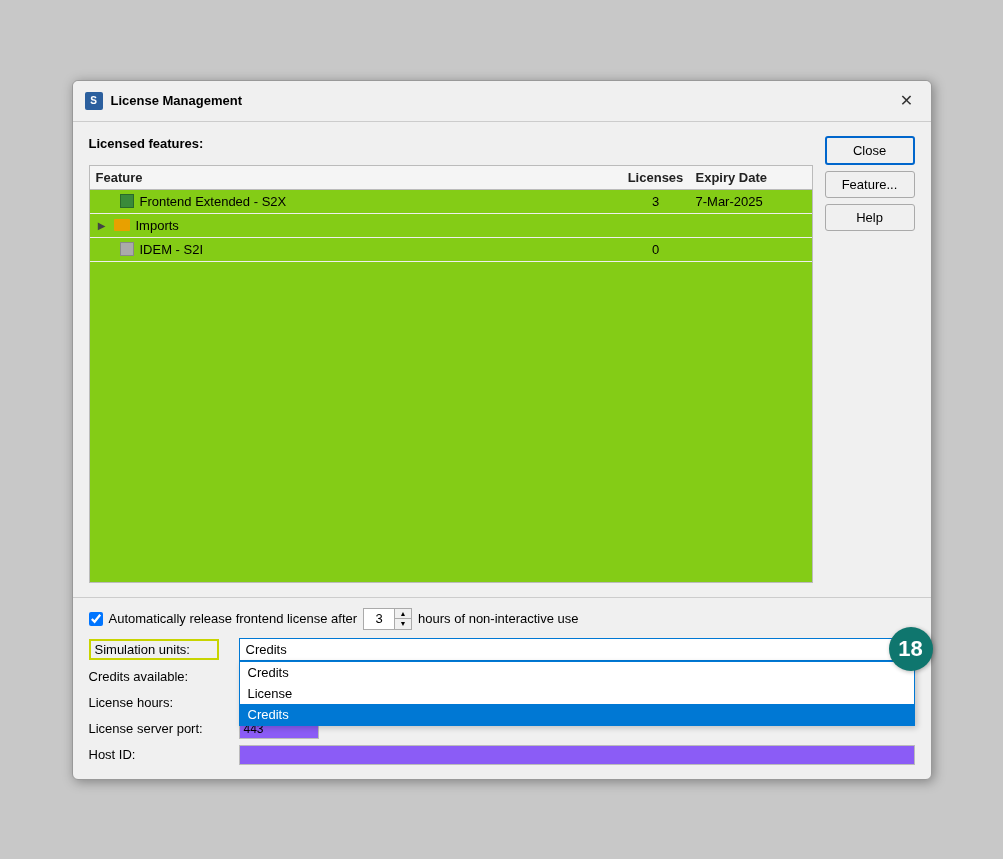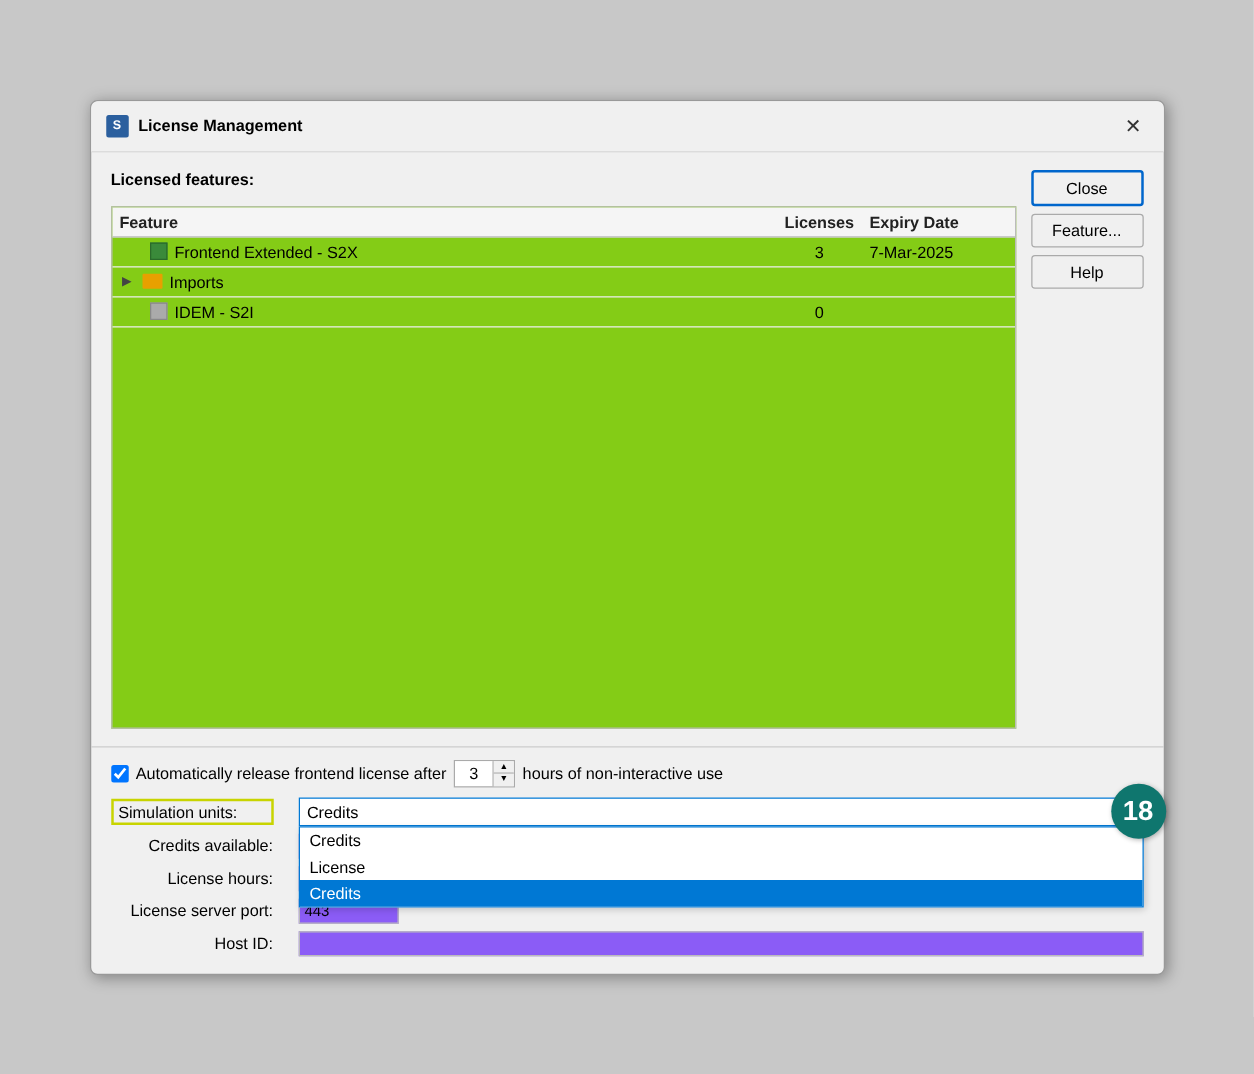--- a/index.html
+++ b/index.html
@@ -217,21 +217,21 @@
     }
     .field-row {
       display: flex;
       align-items: center;
       gap: 20px;
     }
     .field-label {
       width: 130px;
       font-size: 13px;
       color: #000;
-      text-align: right;
+      text-align: left;
     }
     .simulation-label-box {
       width: 130px;
       border: 2px solid #c8d400;
       padding: 1px 4px;
       font-size: 13px;
       color: #000;
       text-align: left;
     }
     .field-value {

